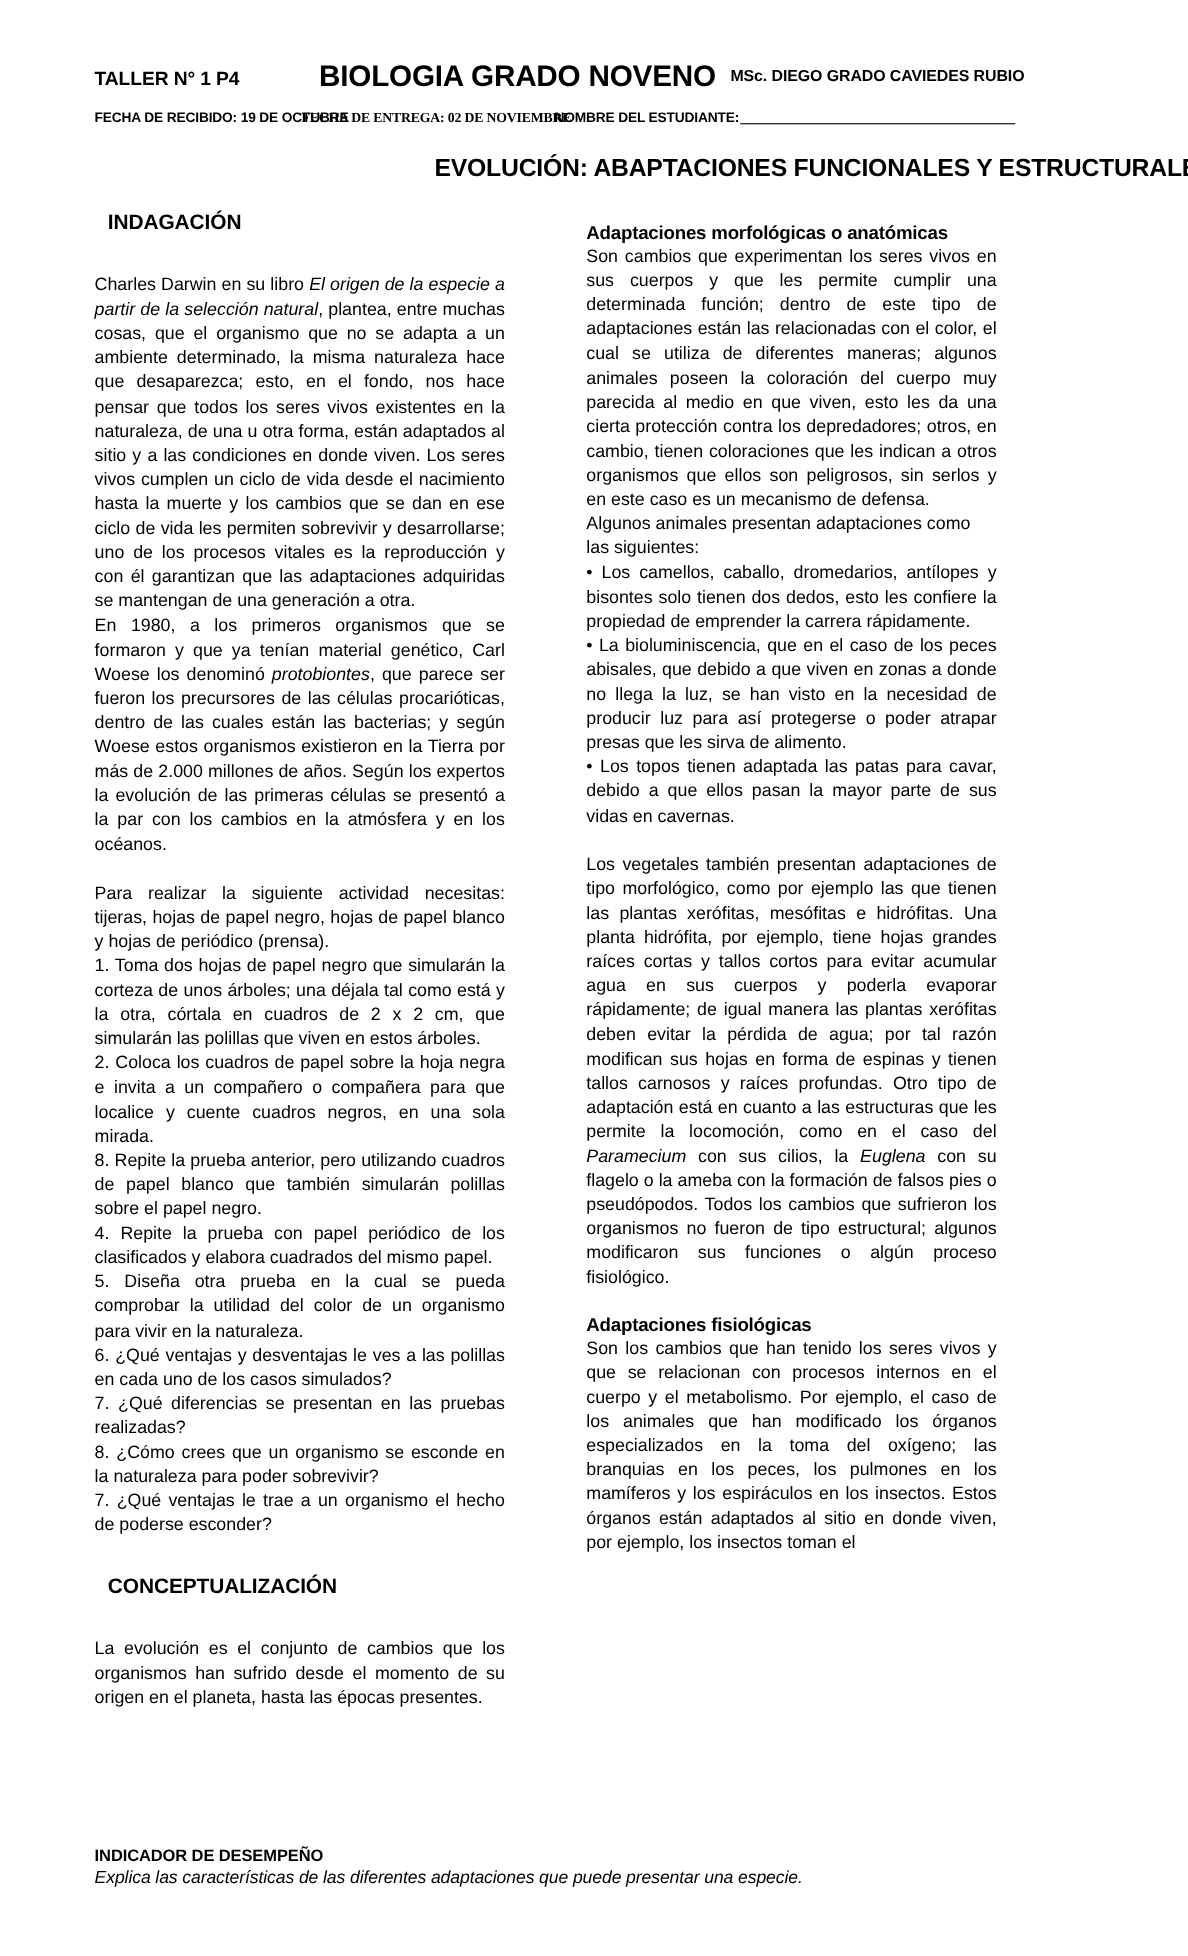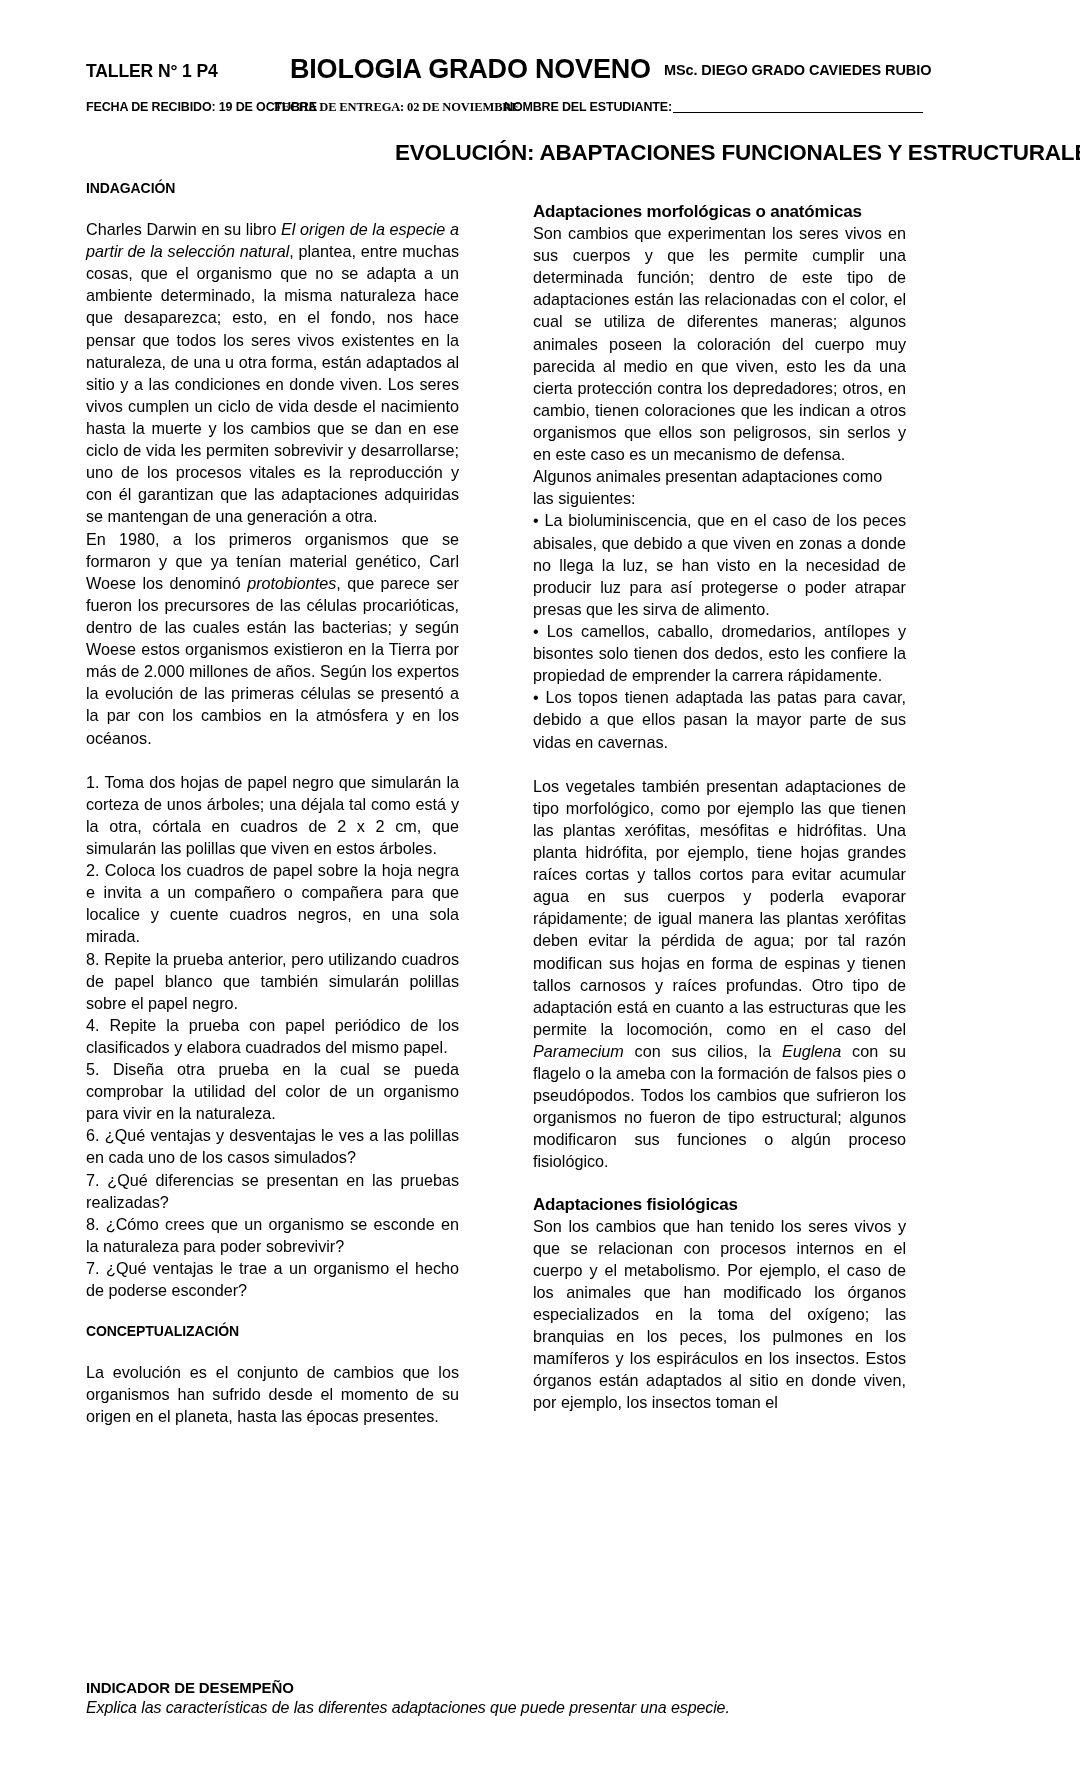--- a/index.html
+++ b/index.html
@@ -119,22 +119,22 @@
   p, .blk {
     margin: 0;
     font-size: 16.2px;
     line-height: 1.365;
     text-align: justify;
     text-justify: inter-word;
     hyphens: none;
   }
   .nojust { text-align: left; }
   .sec-head {
-    margin: 0;
-    font-size: 14px;
+    margin: 12px;
+    font-size: 19px;
     font-weight: bold;
     letter-spacing: -0.1px;
   }
   .sub-head {
     margin: 0;
     font-size: 17px;
     font-weight: bold;
     letter-spacing: -0.2px;
   }
   .gap-md { height: 22px; }
@@ -186,20 +186,21 @@
 
       <div class="sec-head">INDAGACIÓN</div>
       <div class="gap-md"></div>
 
       <p><span>Charles Darwin en su libro </span><em>El origen de la especie a partir de la selección natural</em><span>, plantea, entre muchas cosas, que el organismo que no se adapta a un ambiente determinado, la misma naturaleza hace que desaparezca; esto, en el fondo, nos hace pensar que todos los seres vivos existentes en la naturaleza, de una u otra forma, están adaptados al sitio y a las condiciones en donde viven. Los seres vivos cumplen un ciclo de vida desde el nacimiento hasta la muerte y los cambios que se dan en ese ciclo de vida les permiten sobrevivir y desarrollarse; uno de los procesos vitales es la reproducción y con él garantizan que las adaptaciones adquiridas se mantengan de una generación a otra.</span></p>
 
       <p><span>En 1980, a los primeros organismos que se formaron y que ya tenían material genético, Carl Woese los denominó </span><em>protobiontes</em><span>, que parece ser fueron los precursores de las células procarióticas, dentro de las cuales están las bacterias; y según Woese estos organismos existieron en la Tierra por más de 2.000 millones de años. Según los expertos la evolución de las primeras células se presentó a la par con los cambios en la atmósfera y en los océanos.</span></p>
 
       <div class="gap-md"></div>
 
+      <p>Para realizar la siguiente actividad necesitas: tijeras, hojas de papel negro, hojas de papel blanco y hojas de periódico (prensa).</p>
 
       <p>1. Toma dos hojas de papel negro que simularán la corteza de unos árboles; una déjala tal como está y la otra, córtala en cuadros de 2 x 2 cm, que simularán las polillas que viven en estos árboles.</p>
       <p>2. Coloca los cuadros de papel sobre la hoja negra e invita a un compañero o compañera para que localice y cuente cuadros negros, en una sola mirada.</p>
       <p>8. Repite la prueba anterior, pero utilizando cuadros de papel blanco que también simularán polillas sobre el papel negro.</p>
       <p>4. Repite la prueba con papel periódico de los clasificados y elabora cuadrados del mismo papel.</p>
       <p>5. Diseña otra prueba en la cual se pueda comprobar la utilidad del color de un organismo para vivir en la naturaleza.</p>
       <p>6. ¿Qué ventajas y desventajas le ves a las polillas en cada uno de los casos simulados?</p>
       <p>7. ¿Qué diferencias se presentan en las pruebas realizadas?</p>
       <p>8. ¿Cómo crees que un organismo se esconde en la naturaleza para poder sobrevivir?</p>
       <p>7. ¿Qué ventajas le trae a un organismo el hecho de poderse esconder?</p>
@@ -214,22 +215,22 @@
     <div class="col col-right">
 
 
       <div class="gap-md"></div>
       <div class="sub-head">Adaptaciones morfológicas o anatómicas</div>
 
       <p>Son cambios que experimentan los seres vivos en sus cuerpos y que les permite cumplir una determinada función; dentro de este tipo de adaptaciones están las relacionadas con el color, el cual se utiliza de diferentes maneras; algunos animales poseen la coloración del cuerpo muy parecida al medio en que viven, esto les da una cierta protección contra los depredadores; otros, en cambio, tienen coloraciones que les indican a otros organismos que ellos son peligrosos, sin serlos y en este caso es un mecanismo de defensa.</p>
 
       <p class="nojust">Algunos animales presentan adaptaciones como las siguientes:</p>
 
+      <p>• Los camellos, caballo, dromedarios, antílopes y bisontes solo tienen dos dedos, esto les confiere la propiedad de emprender la carrera rápidamente.</p>
       <p>• La bioluminiscencia, que en el caso de los peces abisales, que debido a que viven en zonas a donde no llega la luz, se han visto en la necesidad de producir luz para así protegerse o poder atrapar presas que les sirva de alimento.</p>
-      <p>• Los camellos, caballo, dromedarios, antílopes y bisontes solo tienen dos dedos, esto les confiere la propiedad de emprender la carrera rápidamente.</p>
       <p>• Los topos tienen adaptada las patas para cavar, debido a que ellos pasan la mayor parte de sus vidas en cavernas.</p>
 
       <div class="gap-md"></div>
 
       <p><span>Los vegetales también presentan adaptaciones de tipo morfológico, como por ejemplo las que tienen las plantas xerófitas, mesófitas e hidrófitas. Una planta hidrófita, por ejemplo, tiene hojas grandes raíces cortas y tallos cortos para evitar acumular agua en sus cuerpos y poderla evaporar rápidamente; de igual manera las plantas xerófitas deben evitar la pérdida de agua; por tal razón modifican sus hojas en forma de espinas y tienen tallos carnosos y raíces profundas. Otro tipo de adaptación está en cuanto a las estructuras que les permite la locomoción, como en el caso del </span><em>Paramecium</em><span> con sus cilios, la </span><em>Euglena</em><span> con su flagelo o la ameba con la formación de falsos pies o pseudópodos. Todos los cambios que sufrieron los organismos no fueron de tipo estructural; algunos modificaron sus funciones o algún proceso fisiológico.</span></p>
 
       <div class="gap-md"></div>
       <div class="sub-head">Adaptaciones fisiológicas</div>
 
       <p>Son los cambios que han tenido los seres vivos y que se relacionan con procesos internos en el cuerpo y el metabolismo. Por ejemplo, el caso de los animales que han modificado los órganos especializados en la toma del oxígeno; las branquias en los peces, los pulmones en los mamíferos y los espiráculos en los insectos. Estos órganos están adaptados al sitio en donde viven, por ejemplo, los insectos toman el</p>

